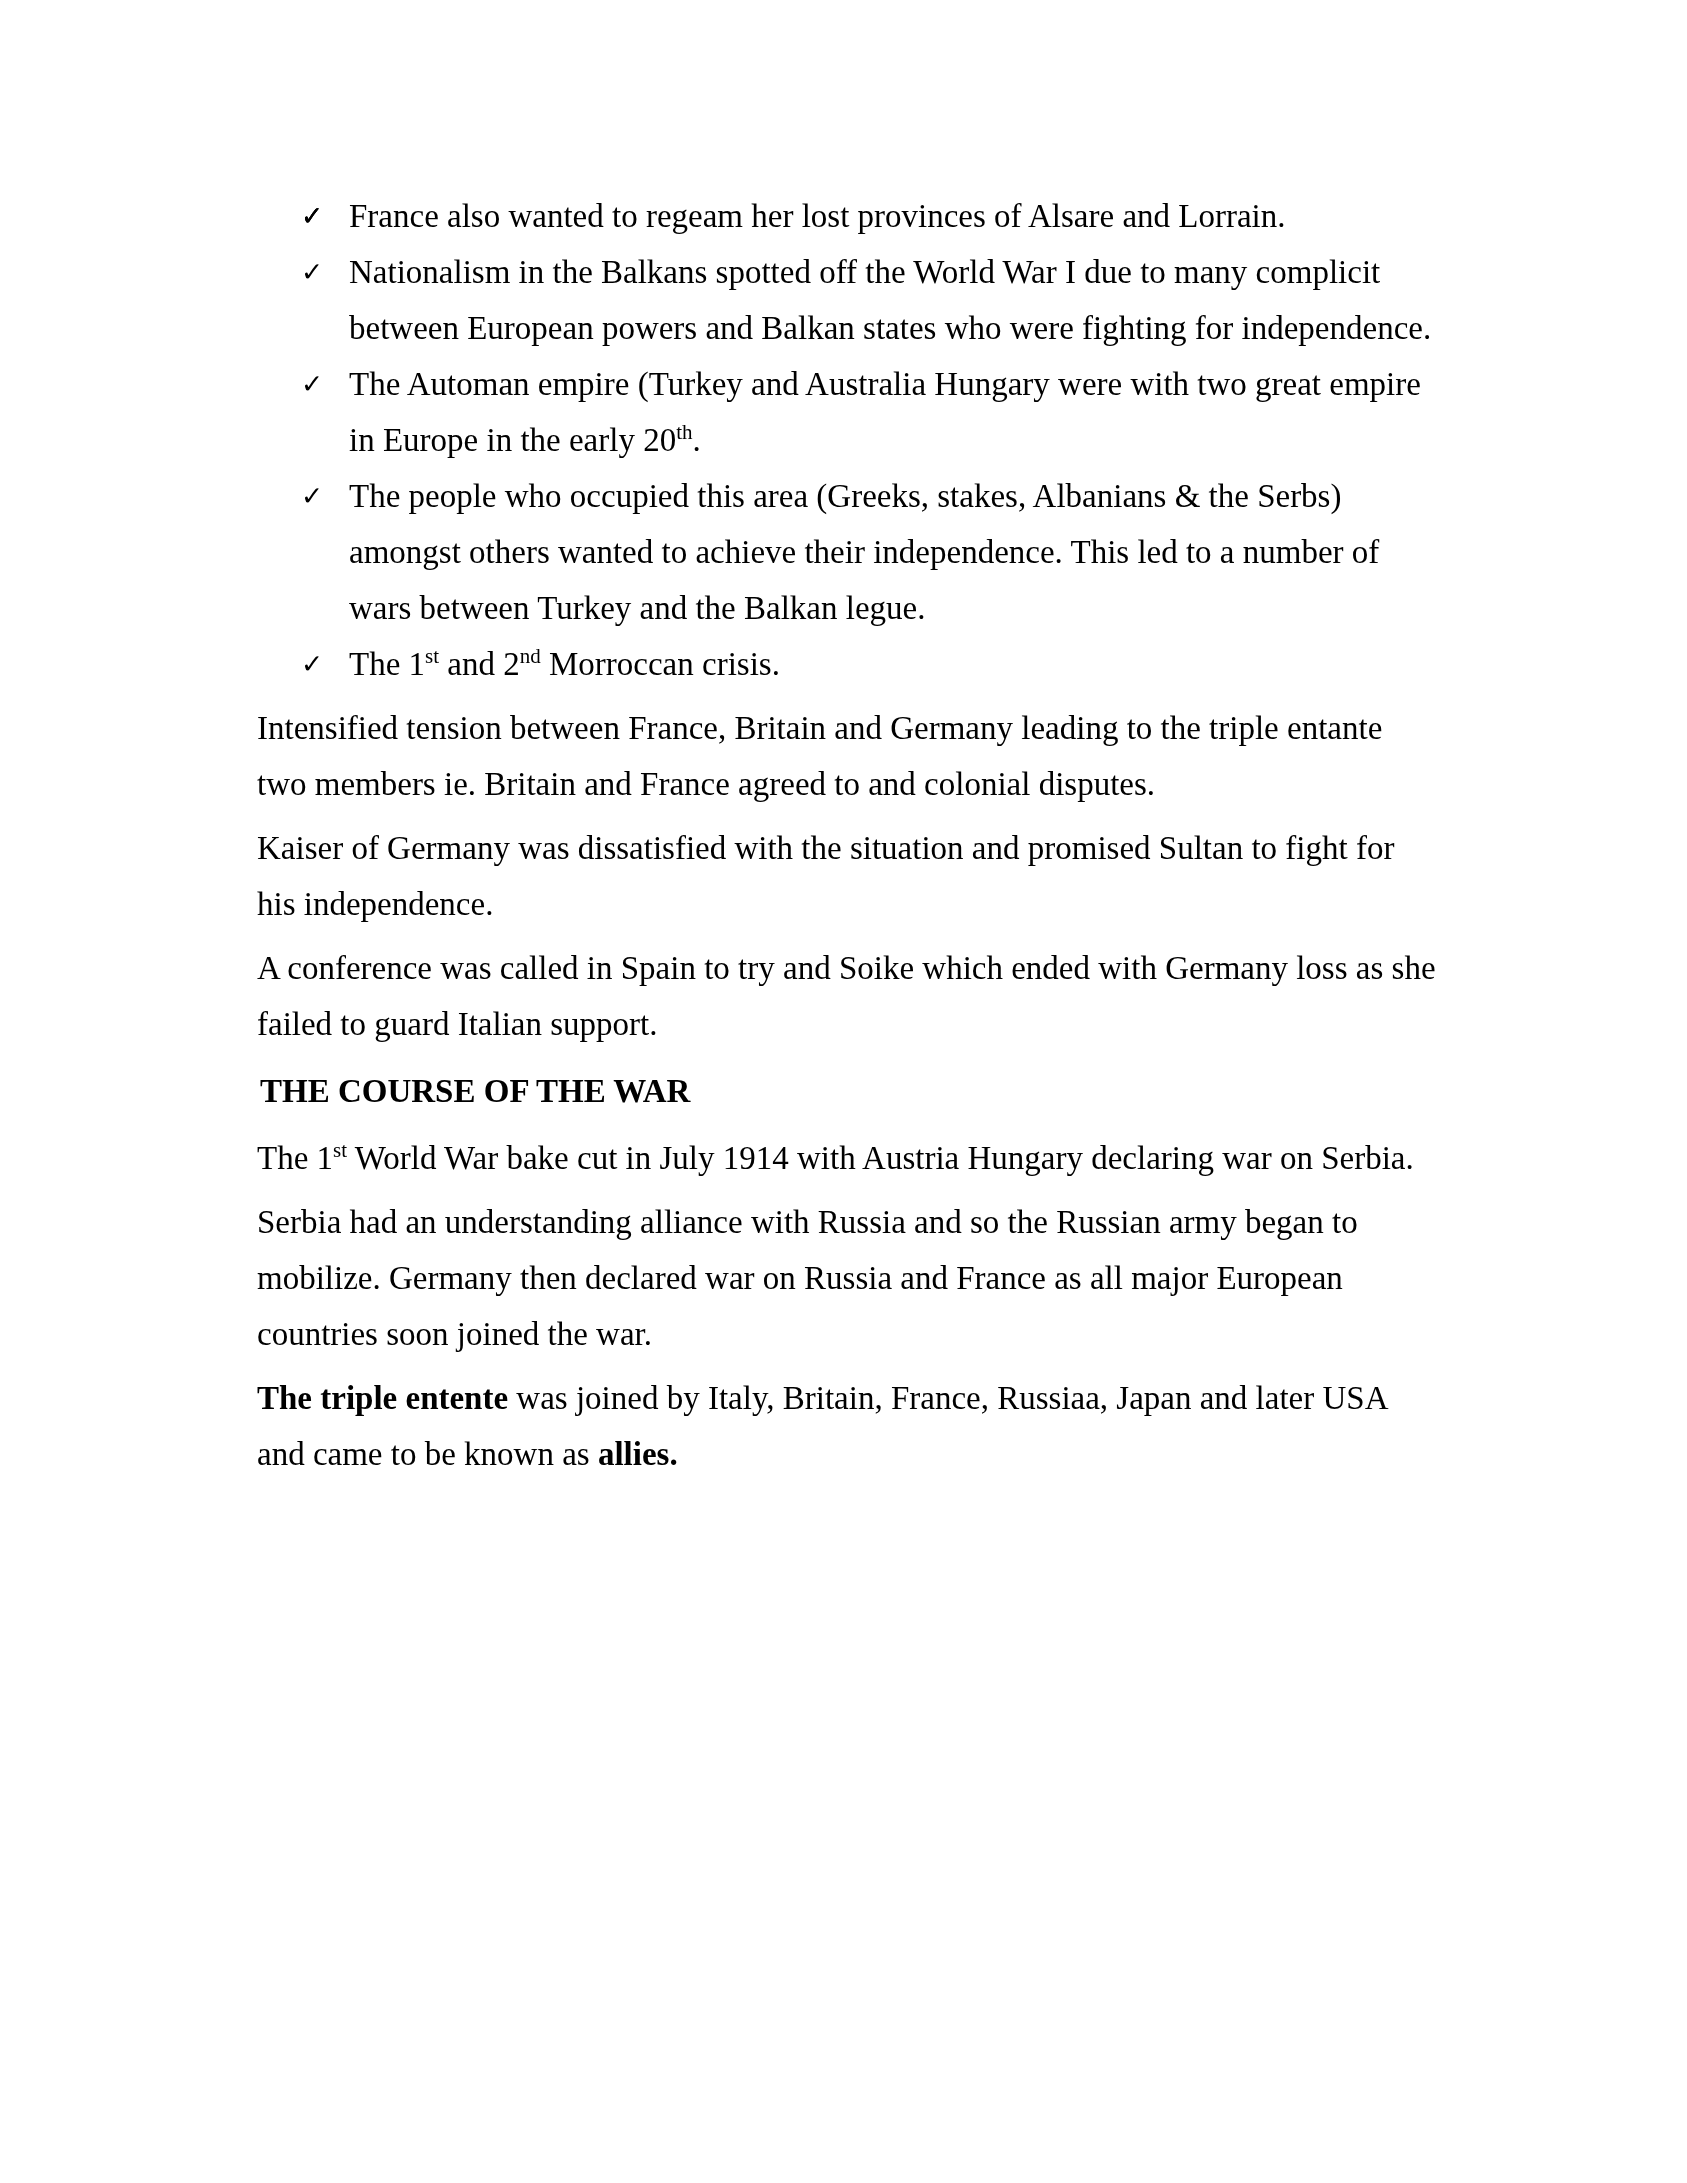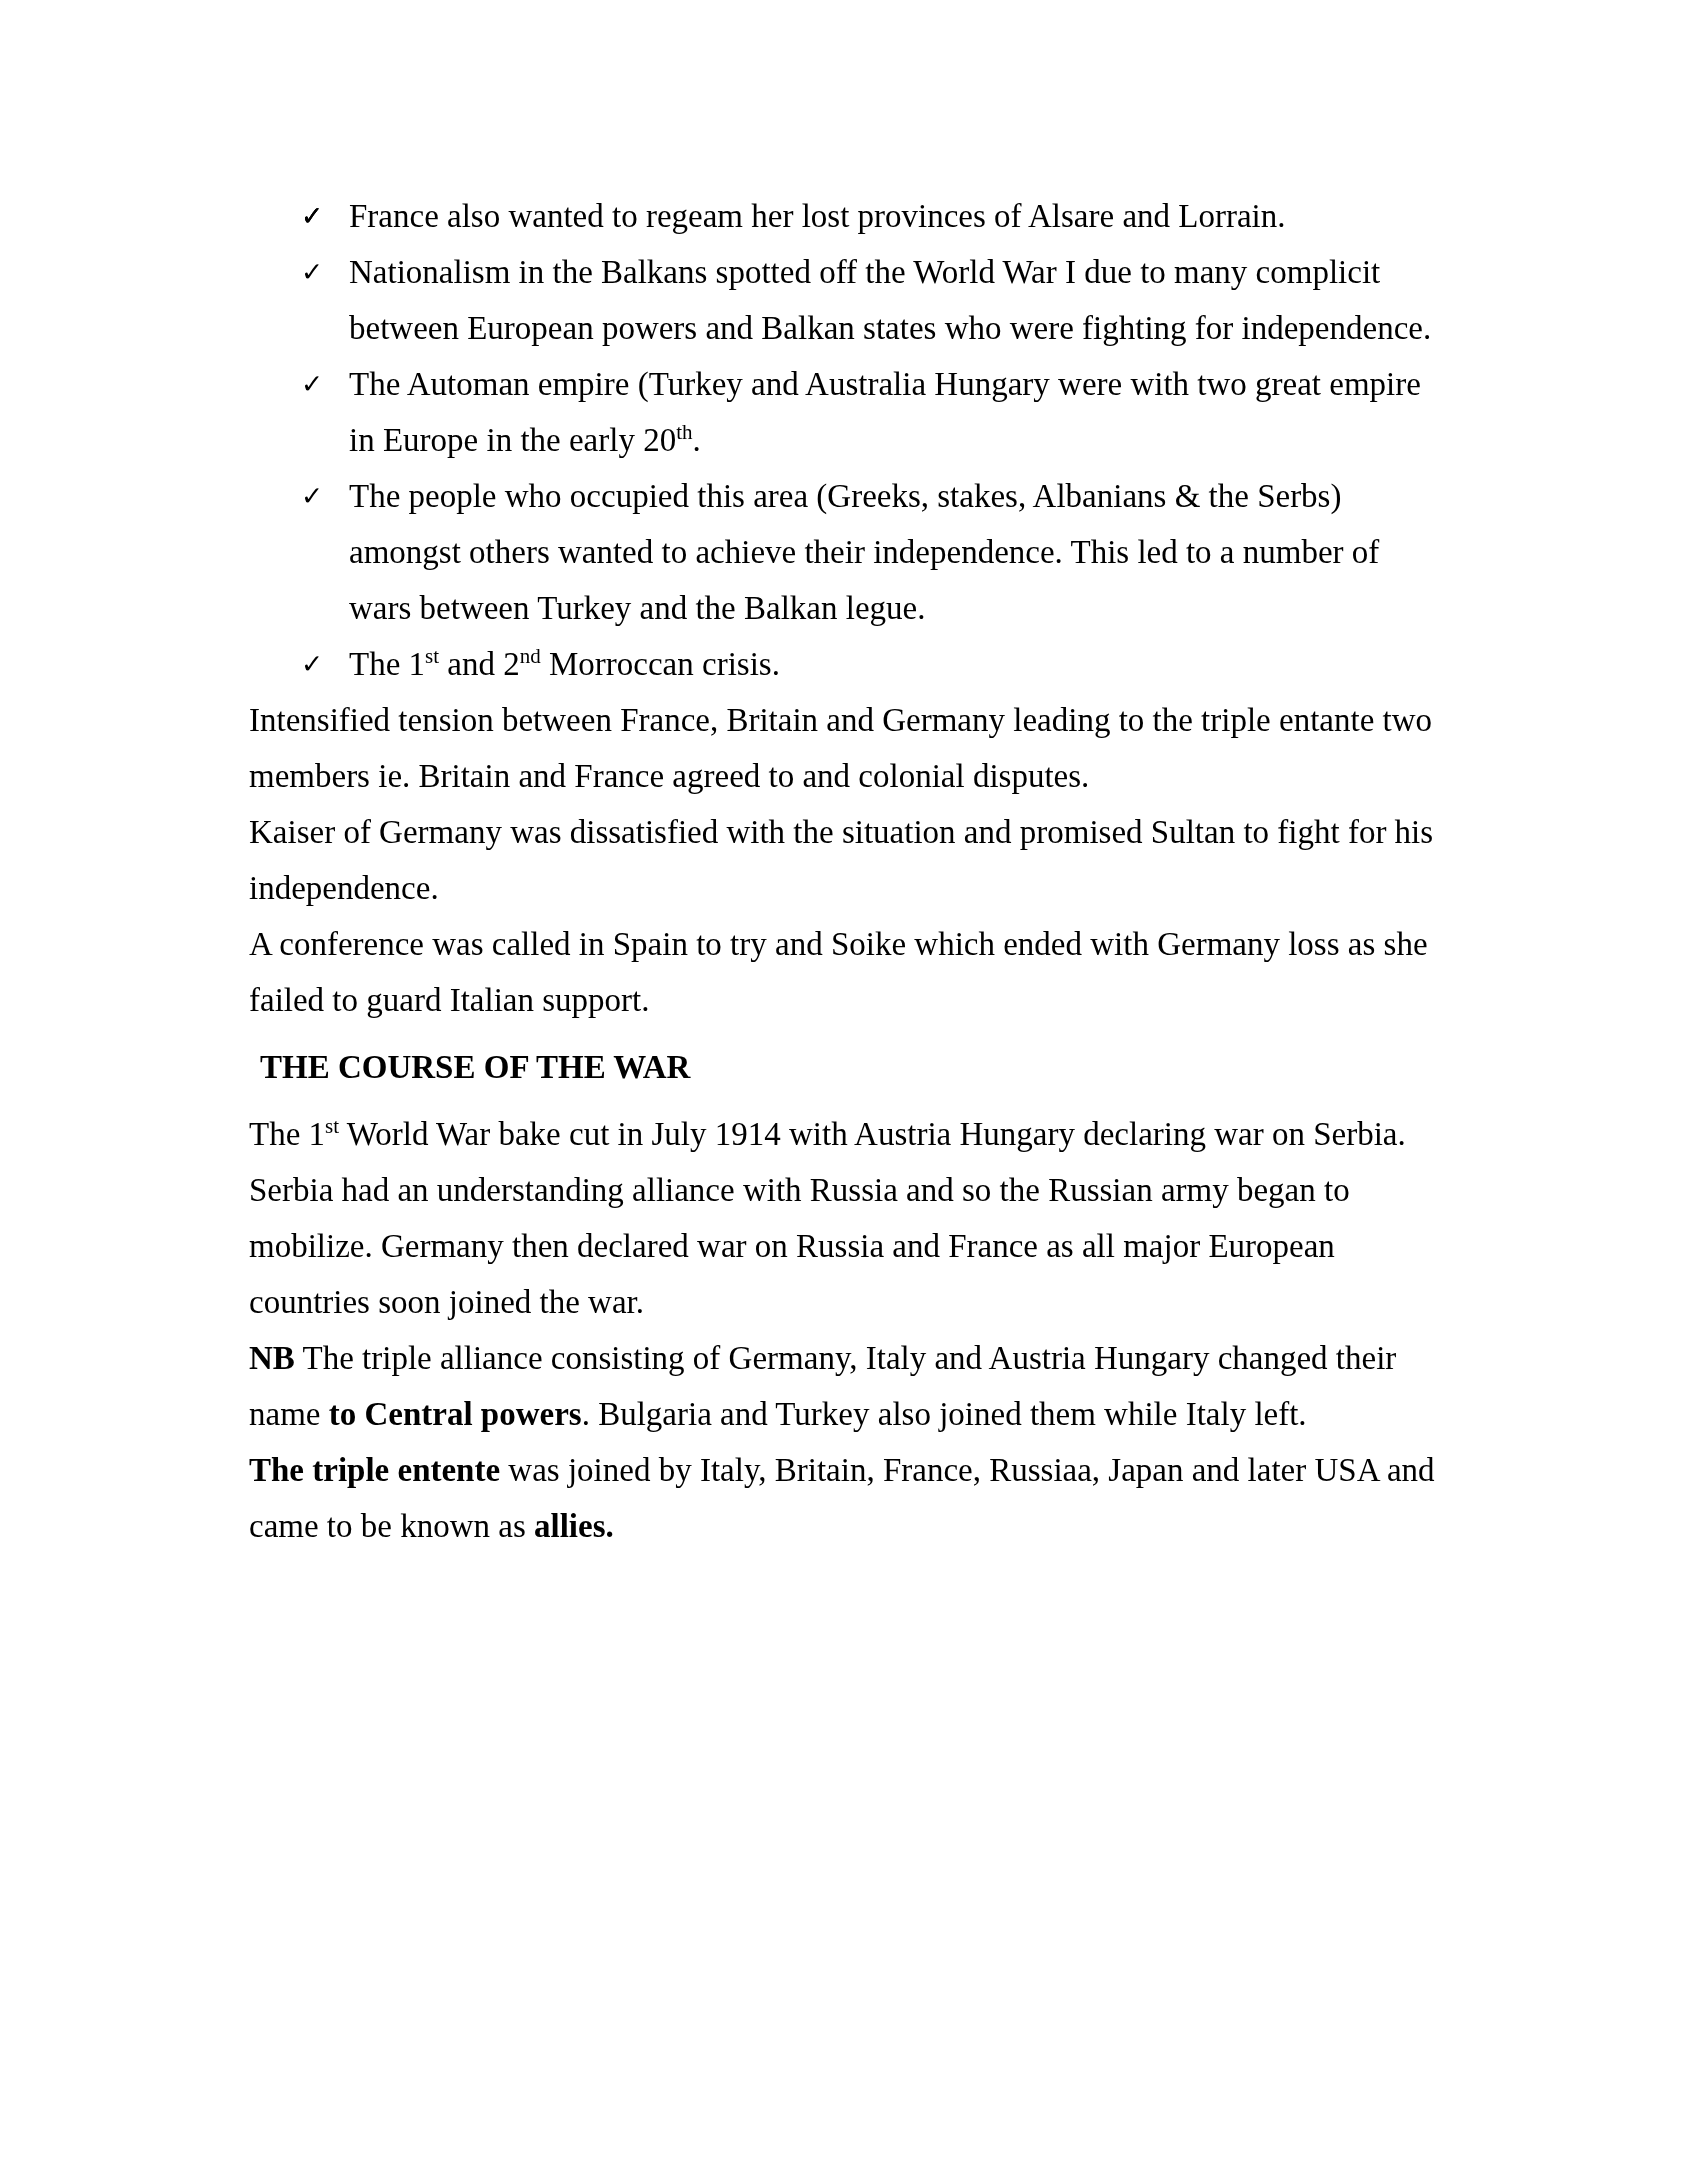--- a/index.html
+++ b/index.html
@@ -10,21 +10,21 @@
     font-size: 33px; line-height: 56px; color: #000000;
   }
   .bullets { margin: 0; padding: 0; list-style: none; }
   .bullet { position: relative; padding-left: 100px; }
   .check {
     position: absolute; left: 52px; top: 0; width: 26.5px;
     font-family: "DejaVu Sans", sans-serif; font-size: 26.5px; line-height: 56px;
   }
   .bullet-text { white-space: normal; }
   .bullet-text.lead-space { padding-left: 7.3px; }
-  .para { margin: 0; }
+  .para { margin: 8px; }
   .heading { margin: 11px; font-weight: bold; }
   b { font-weight: bold; }
   sup { font-size: 21px; line-height: 0; vertical-align: 12px; }
 </style>
 </head>
 <body>
 
 <div class="page">
   <ul class="bullets" id="bullet-list">
       <li class="bullet"><span class="check">✓</span></li>
@@ -37,17 +37,16 @@
     </ul>
   <div id="paras-before">
       <p class="para"><span>Intensified tension between France, Britain and Germany leading to the triple entante two members ie. Britain and France agreed to and colonial disputes.</span></p>
       <p class="para"><span>Kaiser of Germany was dissatisfied with the situation and promised Sultan to fight for his independence.</span></p>
       <p class="para"><span>A conference was called in Spain to try and Soike which ended with Germany loss as she failed to guard Italian support.</span></p>
     </div>
   <p class="heading">THE COURSE OF THE WAR</p>
   <div id="paras-after">
       <p class="para"><span>The 1</span><sup>st</sup><span> World War bake cut in July 1914 with Austria Hungary declaring war on Serbia.</span></p>
       <p class="para"><span>Serbia had an understanding alliance with Russia and so the Russian army began to mobilize. Germany then declared war on Russia and France as all major European countries soon joined the war.</span></p>
-      <p class="para"><b>NB</b><span> The triple alliance consisting of Germany, Italy and Austria Hungary changed their name </span><b>to Central powers</b><span>. Bulgaria and Turkey also joined them while Italy left.</span></p>
       <p class="para"><b>The triple entente</b><span> was joined by Italy, Britain, France, Russiaa, Japan and later USA and came to be known as </span><b>allies.</b></p>
     </div>
 </div>
 
 
 </body></html>

